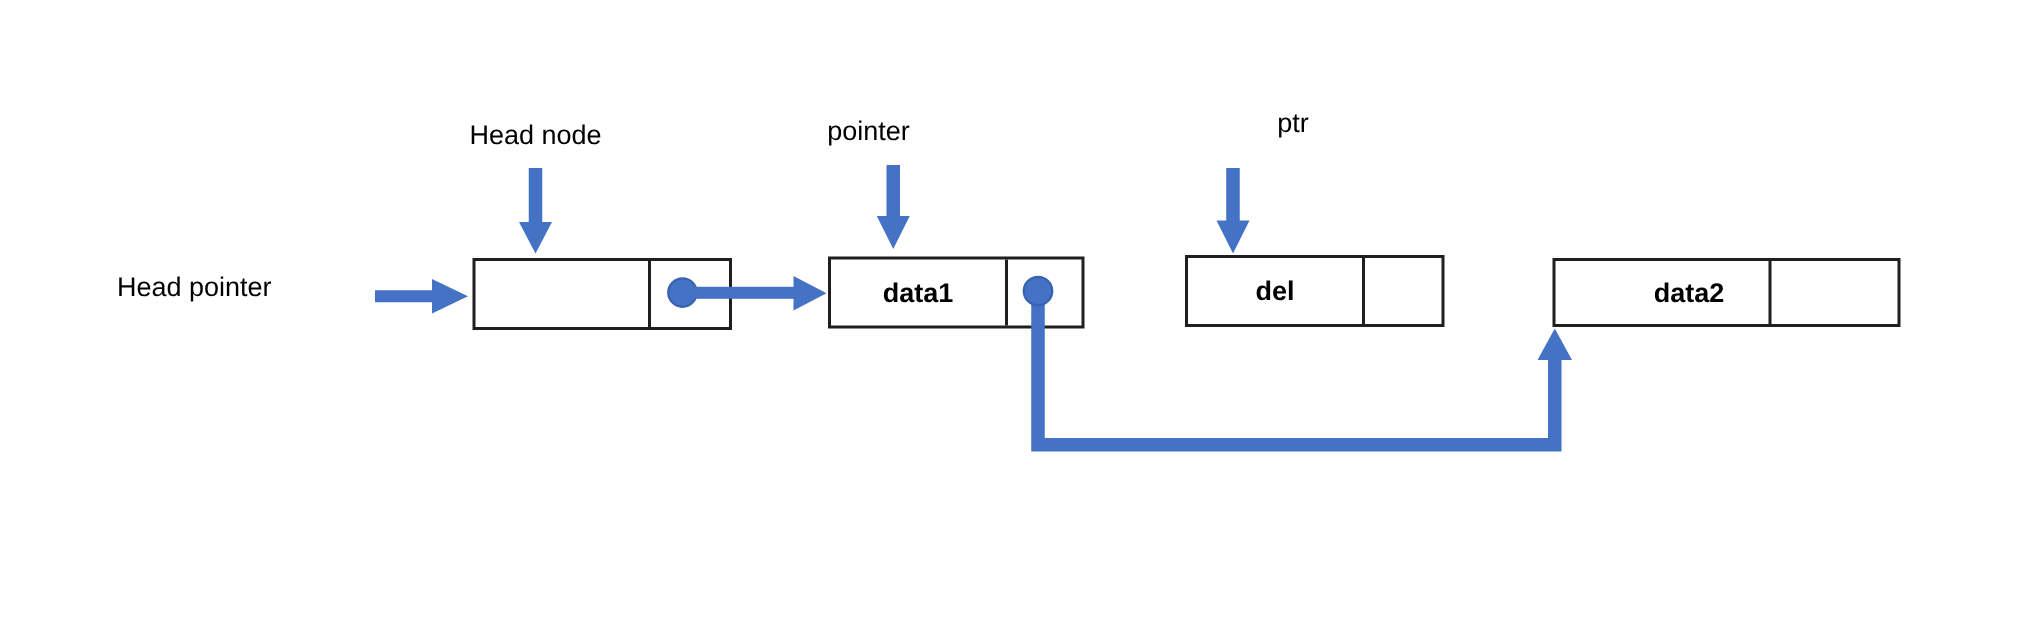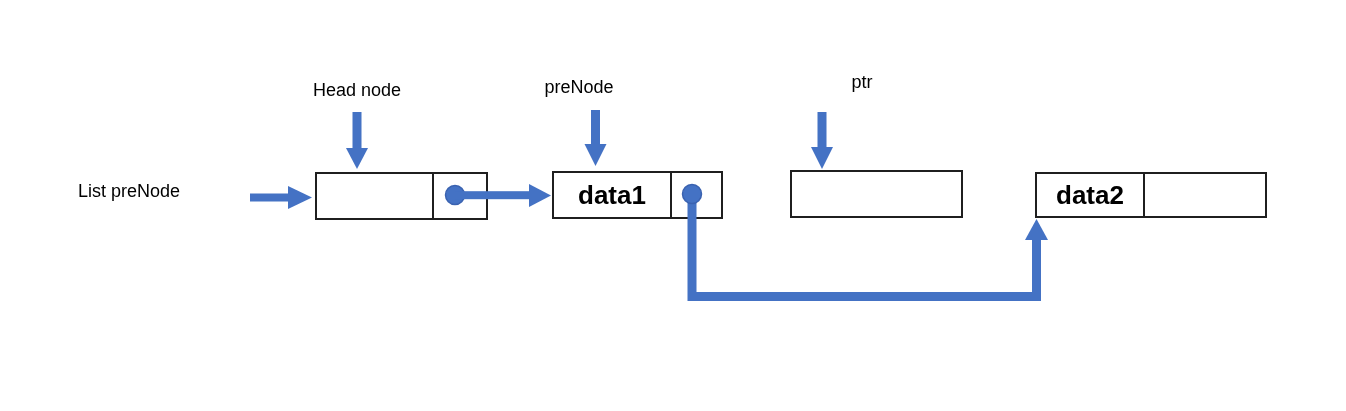--- a/index.html
+++ b/index.html
@@ -24,21 +24,21 @@
   }
   .node-box{
     position:absolute;
     display:flex;
     border:2px solid var(--box-border);
     background:var(--bg);
     z-index:1;
   }
   .cell{
     display:flex;align-items:center;justify-content:center;
-    font-weight:bold;font-size:26px;color:var(--text);
+    font-weight:bold;font-size:18px;color:var(--text);
     height:100%;
   }
   .cell.data{border-right:2px solid var(--box-border);}
   .label{
     position:absolute;
     font-size:18px;color:var(--text);
     white-space:nowrap;
     z-index:1;
   }
   .label.centered{transform:translateX(-50%);}
@@ -46,21 +46,21 @@
   #head-box {left:315px;top:172px;width:173px;height:48px;}
   #head-box .data {width:117px;}
   #head-box .next {flex:1;}
   #data1-box{left:552px;top:171px;width:171px;height:48px;}
   #data1-box .data{width:118px;}
   #data1-box .next{flex:1;}
   #del-box  {left:790px;top:170px;width:173px;height:48px;}
   #del-box .data{width:118px;}
   #del-box .next{flex:1;}
   #data2-box{left:1035px;top:172px;width:232px;height:46px;}
-  #data2-box .data{width:108px;}
+  #data2-box .data{width:108px;margin-left:36px;}
   #data2-box .next{flex:1;}
   
   #list-pointer-label{left:78px;top:181px;}
   #head-node-label{left:357px;top:80px;}
   #prenode-label{left:579px;top:77px;}
   #ptr-label{left:821px;top:72px;margin-left:41px;}
 </style>
 </head>
 <body>
 
@@ -94,36 +94,37 @@
       <polygon points="529,184 529,207 551,195.5"></polygon>
     </g>
 
     <g>
       <polyline points="692,195 692,296.5 1036.5,296.5 1036.5,237" fill="none" stroke="var(--arrow)" stroke-width="9"></polyline>
       <polygon points="1025,240 1048,240 1036.5,219" fill="var(--arrow)"></polygon>
       <circle cx="692" cy="194" r="9.5" fill="var(--arrow)" stroke="var(--arrow-edge)" stroke-width="1.5"></circle>
     </g>
   </svg>
 
-  <div class="label" id="list-pointer-label">List preNode</div>
+  <div class="label" id="list-pointer-label">Head pointer</div>
   <div class="label centered" id="head-node-label">Head node</div>
-  <div class="label centered" id="prenode-label">preNode</div>
+  <div class="label centered" id="prenode-label">pointer</div>
   <div class="label centered" id="ptr-label">ptr</div>
 
   <div class="node-box" id="head-box">
     <div class="cell data"></div>
     <div class="cell next"></div>
   </div>
 
   <div class="node-box" id="data1-box">
     <div class="cell data">data1</div>
     <div class="cell next"></div>
   </div>
 
   <div class="node-box" id="del-box">
+    <div class="cell data">del</div>
     <div class="cell next"></div>
   </div>
 
   <div class="node-box" id="data2-box">
     <div class="cell data">data2</div>
   </div>
 
 </div>
 
 </body></html>

